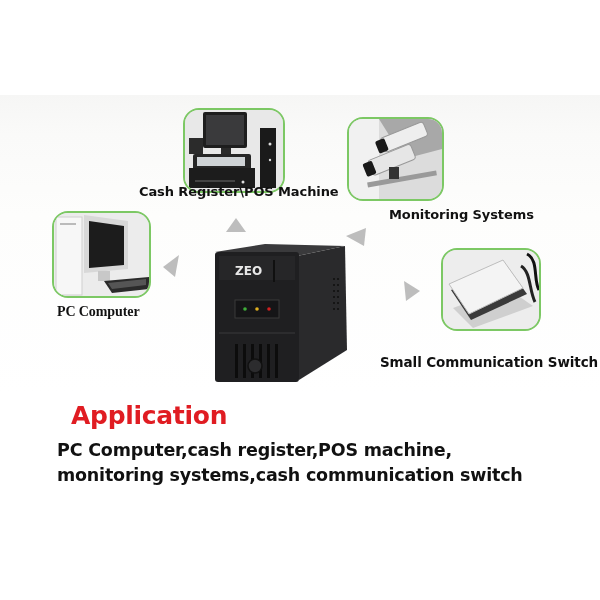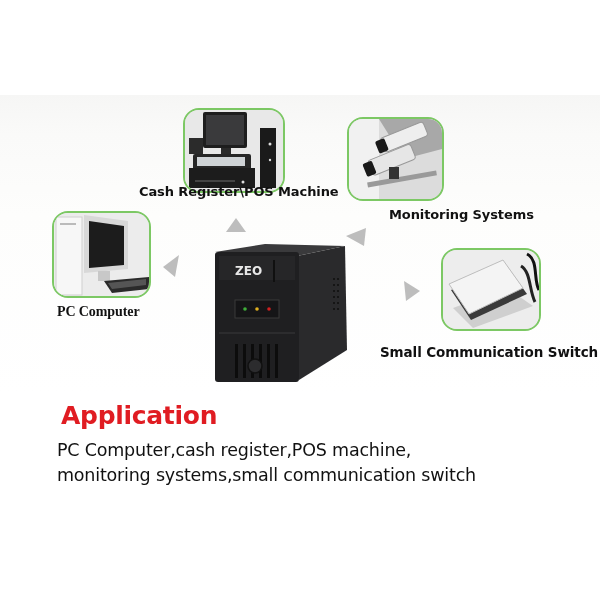--- a/index.html
+++ b/index.html
@@ -1,22 +1,22 @@
 <!DOCTYPE html>
 <html><head>
 <meta charset="utf-8">
 <style>
   html,body{margin:0;padding:0;}
   body{width:600px;height:600px;background:#ffffff;position:relative;overflow:hidden;font-family:"DejaVu Sans","Liberation Sans",sans-serif;}
   .band{position:absolute;left:0;top:95px;width:600px;height:410px;background:linear-gradient(#f6f6f5 0px,#fafaf9 40px,#fdfdfc 120px,#ffffff 300px);}
   .tile{position:absolute;border:2px solid #7cc864;border-radius:16px;overflow:hidden;box-sizing:border-box;background:#e9e9e9;}
   .label{position:absolute;font-weight:bold;color:#111;white-space:nowrap;font-size:13px;letter-spacing:-0.1px;}
   .arrow{position:absolute;width:0;height:0;}
-  .title{position:absolute;left:61px;top:401px;font-size:25px;font-weight:bold;color:#e01c22;letter-spacing:-0.3px;}
-  .desc{position:absolute;left:57px;font-size:17.5px;font-weight:normal;color:#111;white-space:nowrap;letter-spacing:-0.2px;}
+  .title{position:absolute;left:71px;top:401px;font-size:25px;font-weight:bold;color:#e01c22;letter-spacing:-0.3px;}
+  .desc{position:absolute;left:57px;font-size:17.5px;font-weight:bold;color:#111;white-space:nowrap;letter-spacing:-0.2px;}
   svg{display:block;}
 </style>
 </head>
 <body>
 
 <div class="band"></div>
 
 <div class="tile" style="left:183px;top:108px;width:102px;height:85px;">
   <svg width="98" height="81" viewBox="0 0 98 81">
     <rect width="98" height="81" fill="#e8e8e8"></rect>
@@ -70,21 +70,21 @@
 <div class="tile" style="left:441px;top:248px;width:100px;height:83px;">
   <svg width="96" height="79" viewBox="0 0 96 79">
     <rect width="96" height="79" fill="#ededed"></rect>
     <polygon points="10,58 64,38 90,56 30,78" fill="#cfcfcf"></polygon>
     <polygon points="8,40 64,16 84,44 28,70" fill="#3a3a3a"></polygon>
     <polygon points="6,34 60,10 80,38 26,64" fill="#f4f4f4" stroke="#bdbdbd" stroke-width="1"></polygon>
     <path d="M84,4 C96,10 90,30 96,40" stroke="#111" stroke-width="3" fill="none"></path>
     <path d="M78,16 C88,22 86,40 92,52" stroke="#222" stroke-width="3" fill="none"></path>
   </svg>
 </div>
-<div class="label" style="left:380px;top:344px;font-size:13.5px;">Small Communication Switch</div>
+<div class="label" style="left:380px;top:354px;font-size:13.5px;">Small Communication Switch</div>
 
 <svg class="arrow" style="left:226px;top:218px;width:20px;height:16px;" width="20" height="16" viewBox="0 0 20 16">
     <polygon points="10,0 20,14 0,14" fill="#bdbdbd"></polygon>
   </svg>
 <svg class="arrow" style="left:346px;top:228px;width:22px;height:20px;" width="22" height="20" viewBox="0 0 22 20">
     <polygon points="20,0 18,18 0,8" fill="#bdbdbd"></polygon>
   </svg>
 <svg class="arrow" style="left:163px;top:255px;width:16px;height:22px;" width="16" height="22" viewBox="0 0 16 22">
     <polygon points="0,12 16,0 12,22" fill="#bdbdbd"></polygon>
   </svg>
@@ -126,13 +126,13 @@
       <rect x="54" y="104" width="3" height="34"></rect>
         <rect x="62" y="104" width="3" height="34"></rect>
         <rect x="70" y="104" width="3" height="34"></rect>
     </g>
     <circle cx="50" cy="126" r="7" fill="#2c2c2e" stroke="#111" stroke-width="1.5"></circle>
   </svg>
 </div>
 
 <div class="title">Application</div>
 <div class="desc" style="top:440px;">PC Computer,cash register,POS machine,</div>
-<div class="desc" style="top:465px;">monitoring systems,small communication switch</div>
+<div class="desc" style="top:465px;">monitoring systems,cash communication switch</div>
 
 </body></html>

